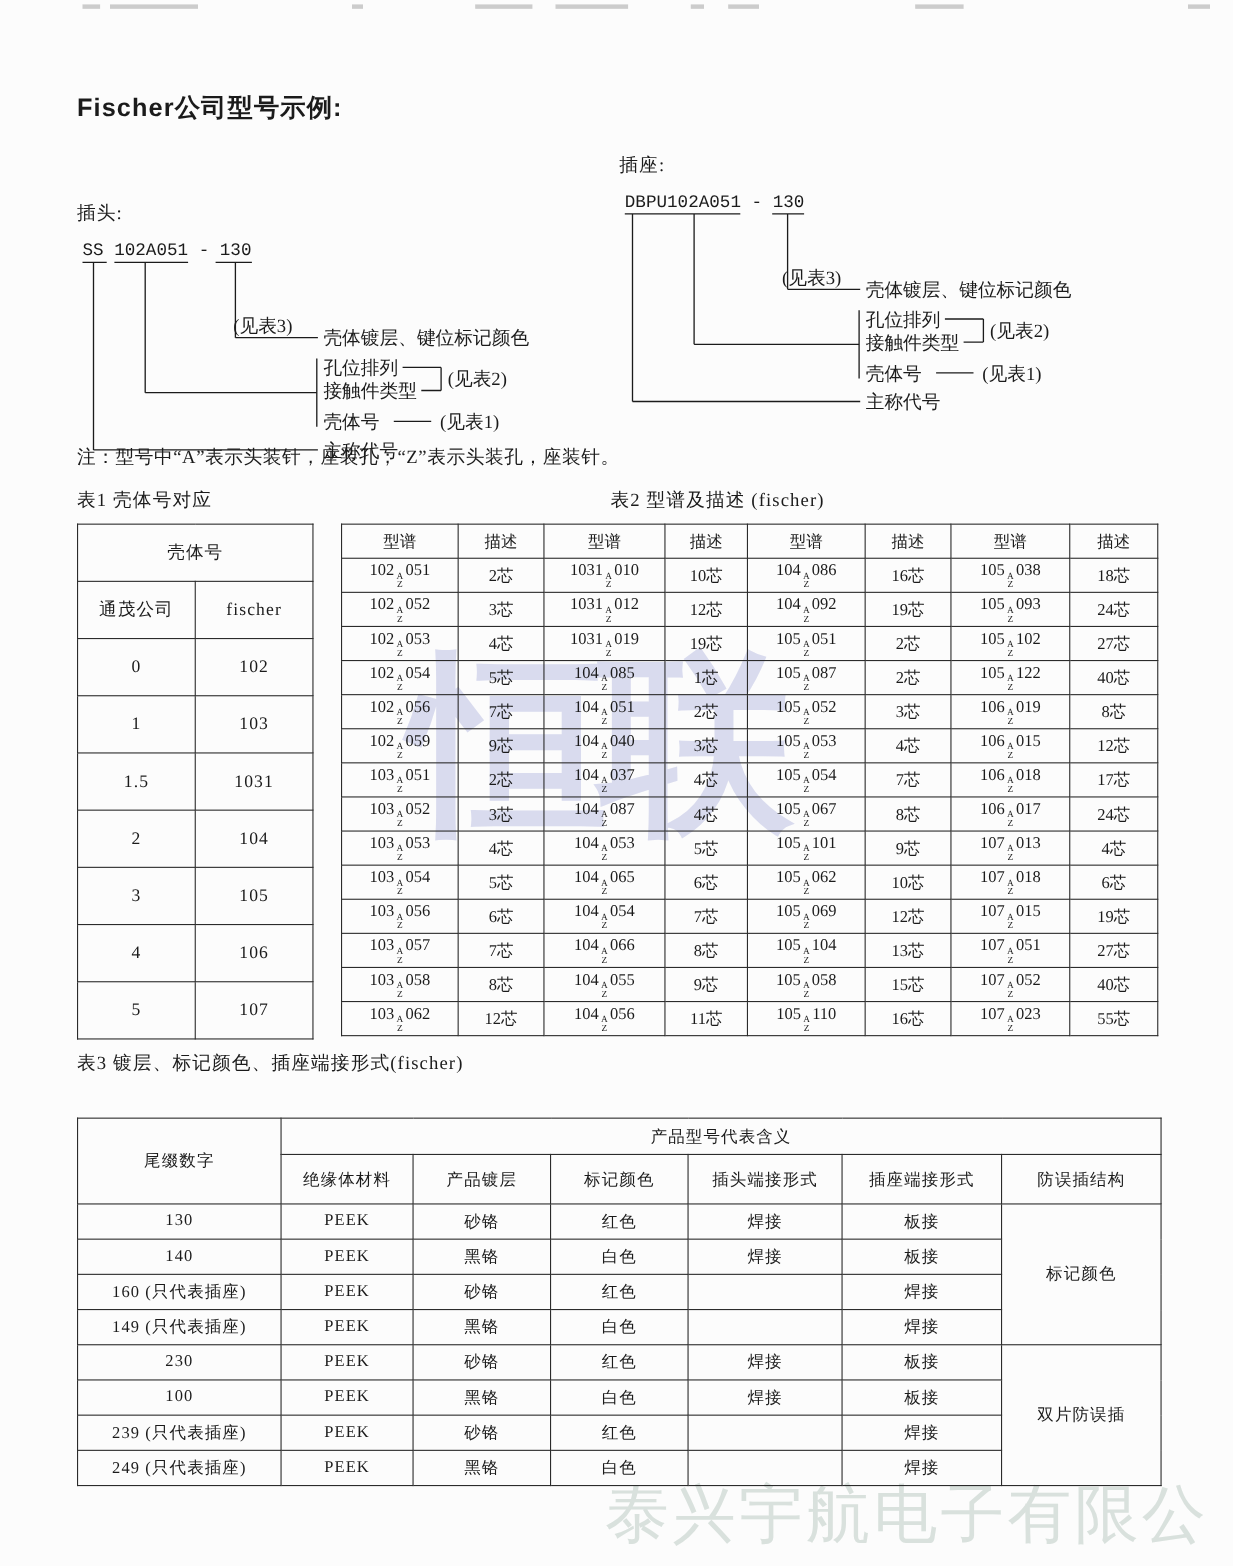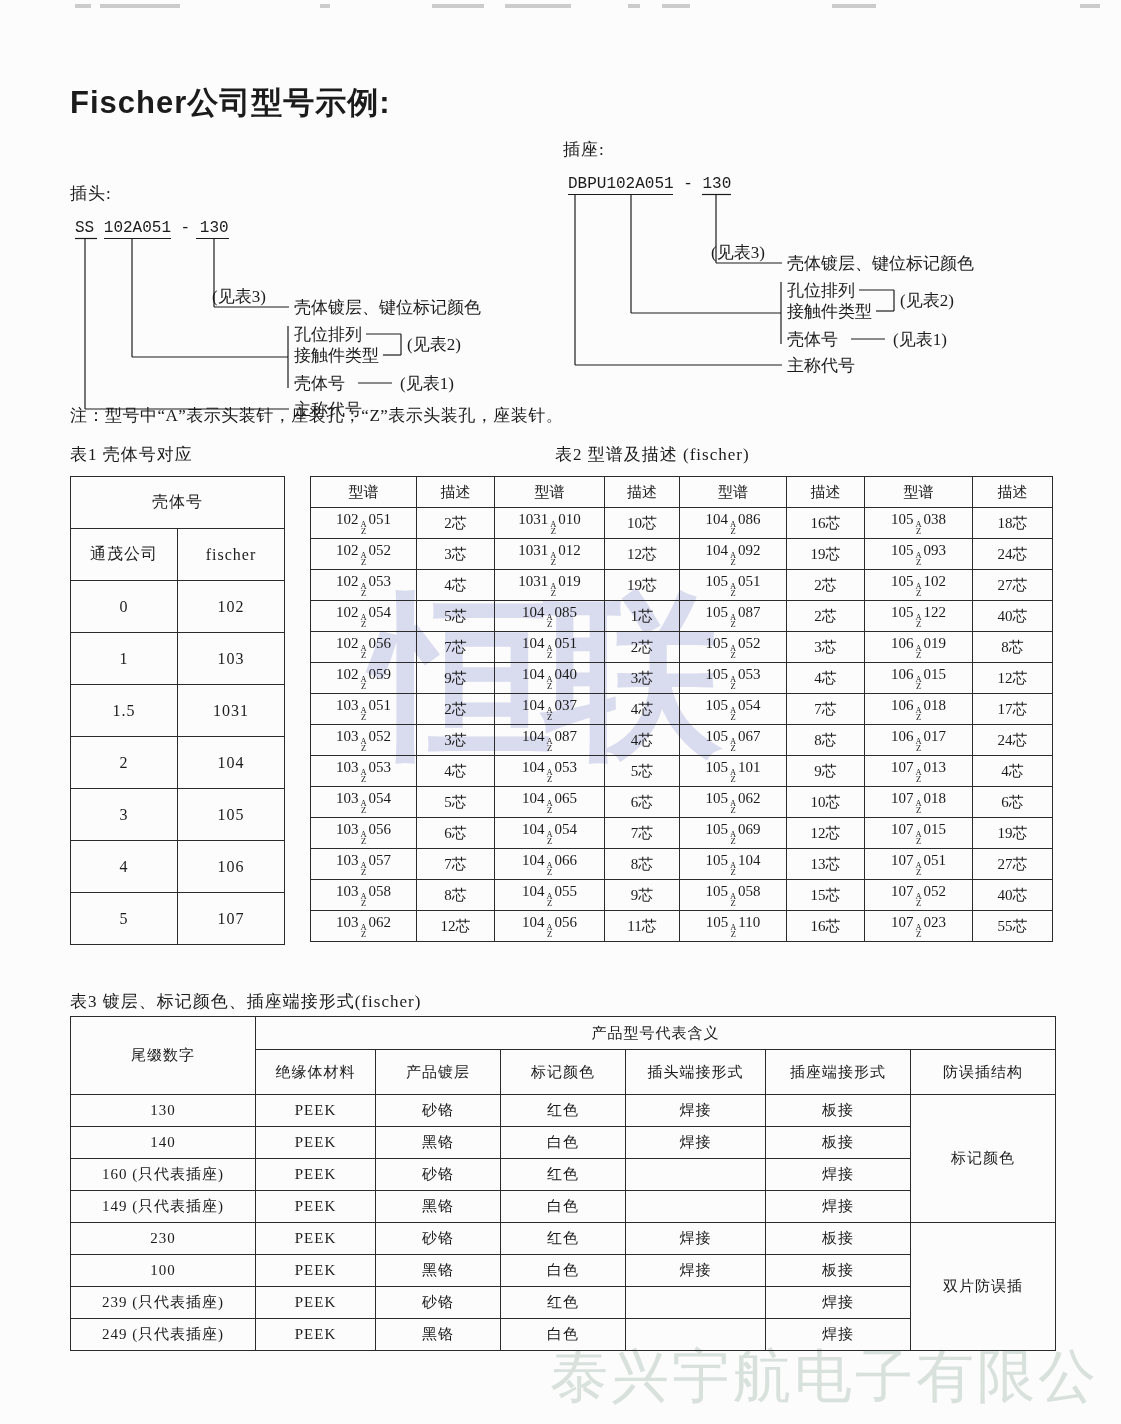--- a/index.html
+++ b/index.html
@@ -6,21 +6,21 @@
   .page{position:relative;width:1121px;height:1424px;background:#fcfcfc;overflow:hidden;
         font-family:"Liberation Serif","DejaVu Serif",serif;color:#1b1b1b;}
   
   .top-strip{position:absolute;left:0;top:0;width:100%;height:14px;z-index:2;}
   .frag{position:absolute;top:4px;height:4px;background:#9b9b9b;opacity:.5;}
   
   .wm-center{position:absolute;left:374px;top:580px;z-index:1;font-size:178px;line-height:1.1;
              font-weight:bold;letter-spacing:-8px;color:#c5c8e6;opacity:.62;}
   .wm-bottom{position:absolute;left:550px;top:1338px;z-index:1;font-size:58px;letter-spacing:3px;
              color:#d9e1dd;}
-  .title{position:absolute;left:70px;top:82px;margin:0;z-index:2;font-size:31px;font-weight:bold;
+  .title{position:absolute;left:70px;top:82px;margin:0;z-index:2;font-size:23px;font-weight:bold;
          font-family:"Liberation Sans","DejaVu Sans",sans-serif;letter-spacing:1px;}
   .diagram{position:absolute;top:138px;width:512px;height:262px;z-index:2;}
   .diagram.left{left:70px;margin-top:44px;} .diagram.right{left:563px;}
   .d-heading{font-size:17px;letter-spacing:1px;}
   .diagram svg{position:absolute;left:0;top:34px;}
   .diagram svg text{font-size:17px;fill:#1b1b1b;}
   .diagram svg text.code{font-family:"Liberation Mono","DejaVu Sans Mono",monospace;font-size:16px;}
   .diagram svg line{stroke:#1b1b1b;stroke-width:1.2;}
   .note{position:absolute;left:70px;top:404px;z-index:2;font-size:17px;letter-spacing:.5px;}
   .caption{position:absolute;z-index:2;font-size:17px;letter-spacing:1px;}
@@ -497,21 +497,21 @@
           <td>16芯</td>
           <td>107<span class="az">
               <span>A</span>
               <span>Z</span>
             </span>023</td>
           <td>55芯</td>
         </tr>
       </tbody>
   </table>
 
-  <div class="caption" style="left:70px;top:990px">表3  镀层、标记颜色、插座端接形式(fischer)</div>
+  <div class="caption" style="left:70px;top:955px">表3  镀层、标记颜色、插座端接形式(fischer)</div>
 
   <table class="t3">
     <colgroup>
       <col style="width:185px">
         <col style="width:120px">
         <col style="width:125px">
         <col style="width:125px">
       <col style="width:140px">
         <col style="width:145px">
         <col style="width:145px">

